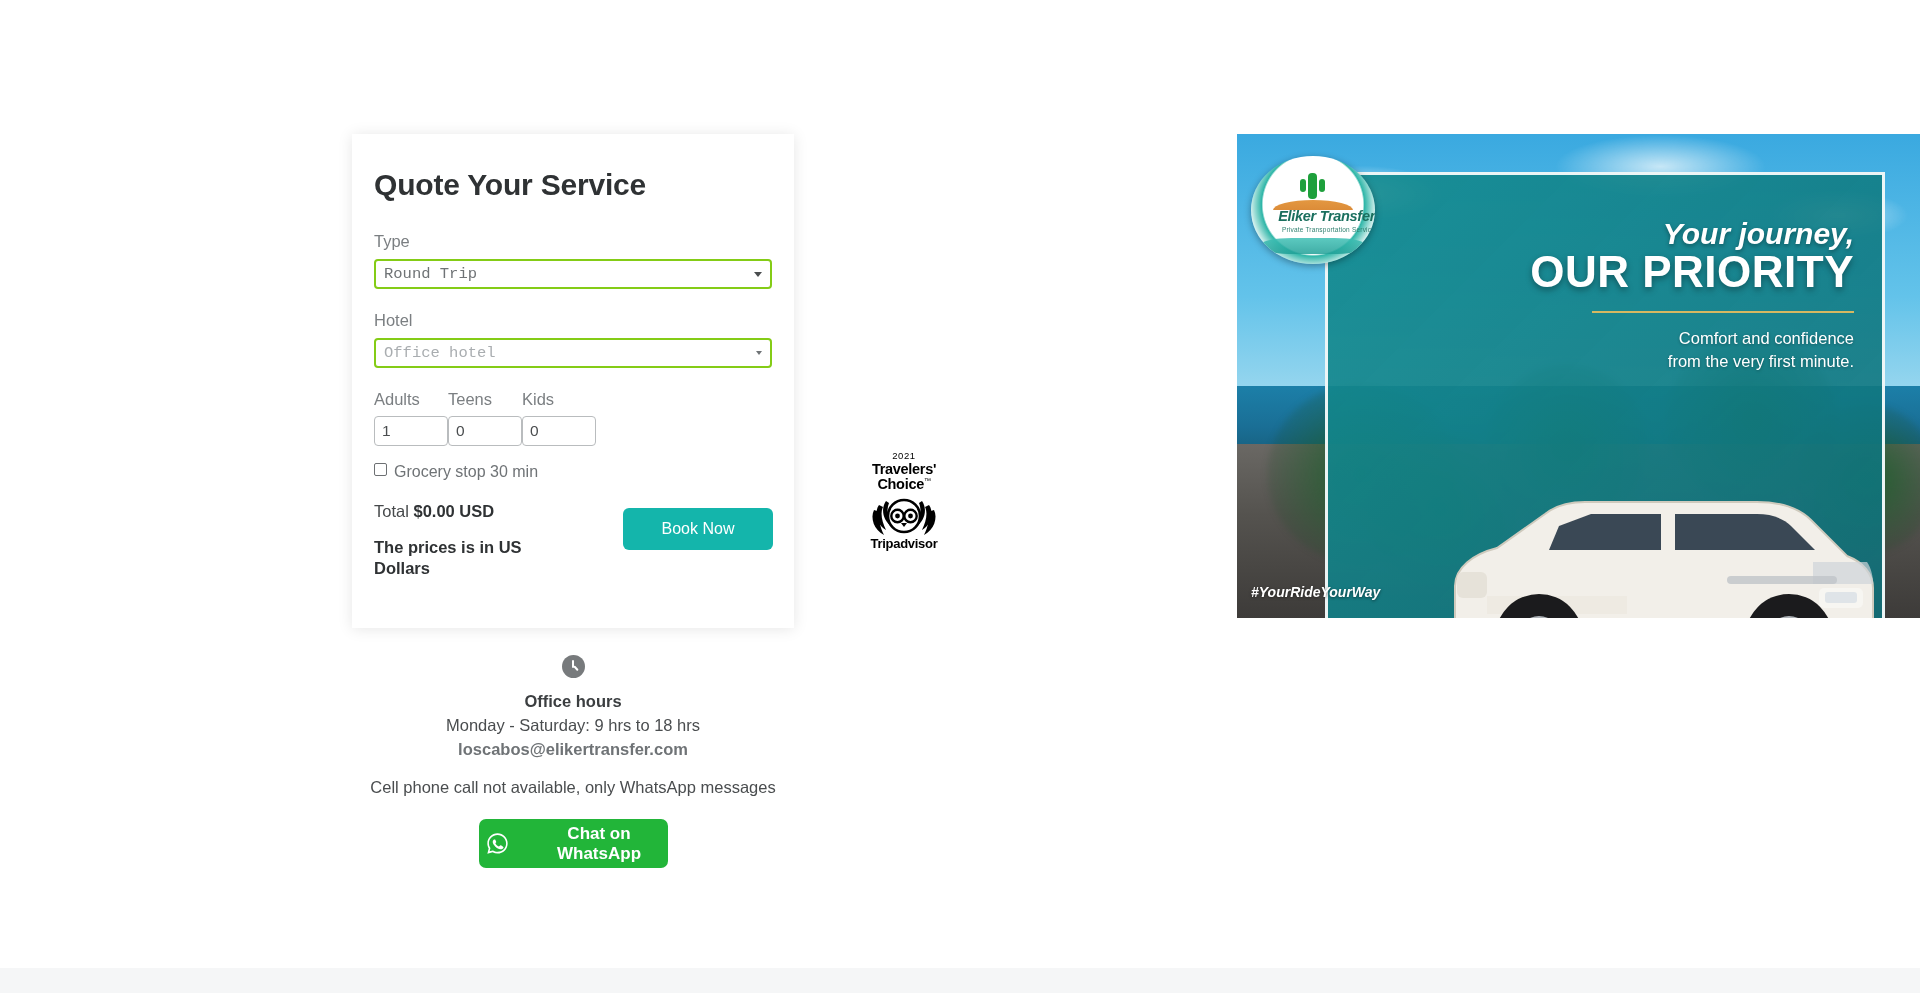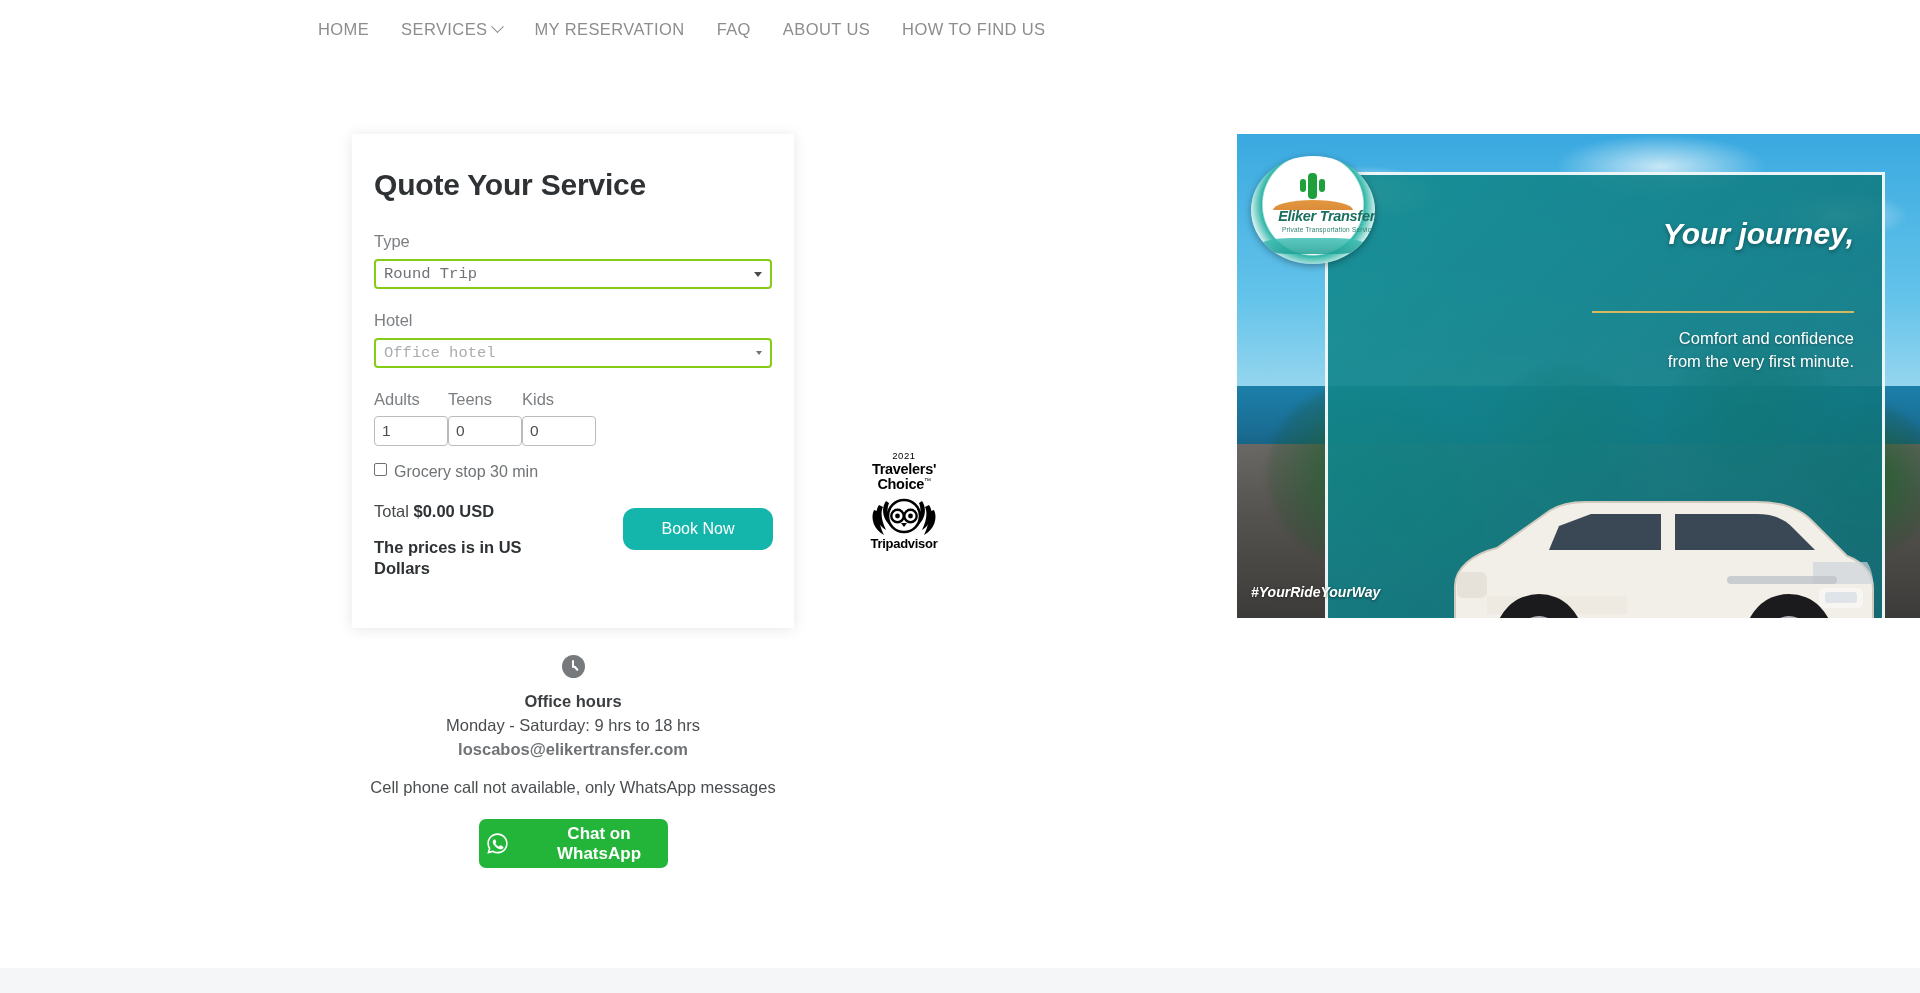--- a/index.html
+++ b/index.html
@@ -101,21 +101,21 @@
 
   .total-area { position: relative; margin-top: 21px; }
   .total-line { font-size: 16.5px; color: #46494b; }
   .total-line b { color: #2f3234; }
   .price-note {
     font-size: 16.5px; font-weight: bold; color: #2f3234;
     width: 170px; line-height: 1.28; margin-top: 16px;
   }
   .book-btn {
     position: absolute; right: -1px; top: 6px;
-    width: 150px; height: 42px; border-radius: 12px;
+    width: 150px; height: 42px; border-radius: 6px;
     background: #14b5ab; color: #ffffff;
     font-size: 16px; border: none;
     display: flex; align-items: center; justify-content: center;
     cursor: pointer; font-family: "Liberation Sans", sans-serif;
   }
 
   
   .tripadvisor {
     position: absolute; left: 868px; top: 450px;
     width: 72px; text-align: center; color: #000;
@@ -292,41 +292,20 @@
   .footer-strip {
     position: absolute; left: 0; top: 968px; width: 1920px; height: 25px;
     background: #f5f6f7;
   }
 </style>
 </head>
 <body>
 
 <div class="page">
 
-  <div class="navbar">
-    <div class="nav-item">
-      <span>HOME</span>
-    </div>
-    <div class="nav-item">
-      <span>SERVICES</span>
-      <span class="caret"></span>
-    </div>
-    <div class="nav-item">
-      <span>MY RESERVATION</span>
-    </div>
-    <div class="nav-item">
-      <span>FAQ</span>
-    </div>
-    <div class="nav-item">
-      <span>ABOUT US</span>
-    </div>
-    <div class="nav-item">
-      <span>HOW TO FIND US</span>
-    </div>
-  </div>
 
   <div class="quote-card">
     <div class="quote-title">Quote Your Service</div>
 
     <div class="field-label">Type</div>
     <div class="select-box">
       <span>Round Trip</span>
       <span class="native-arrow"></span>
     </div>
 
@@ -422,20 +401,21 @@
     <div class="promo-road"></div>
 
     <div class="palm" style="left:30px; top:250px; width:190px; height:180px;"></div>
     <div class="palm" style="left:130px; top:300px; width:150px; height:150px;"></div>
     <div class="palm" style="left:250px; top:230px; width:160px; height:160px;"></div>
     <div class="palm" style="left:430px; top:200px; width:170px; height:170px;"></div>
     <div class="palm" style="left:560px; top:270px; width:140px; height:150px;"></div>
 
     <div class="promo-inner-frame">
       <div class="promo-h1">Your journey,</div>
+      <div class="promo-h2">OUR PRIORITY</div>
       <div class="promo-rule"></div>
       <div class="promo-sub">
         <span>Comfort and confidence</span><br>
         <span>from the very first minute.</span>
       </div>
     </div>
 
     <div class="promo-logo">
       <div class="logo-cactus"></div>
       <div class="logo-dunes"></div>

